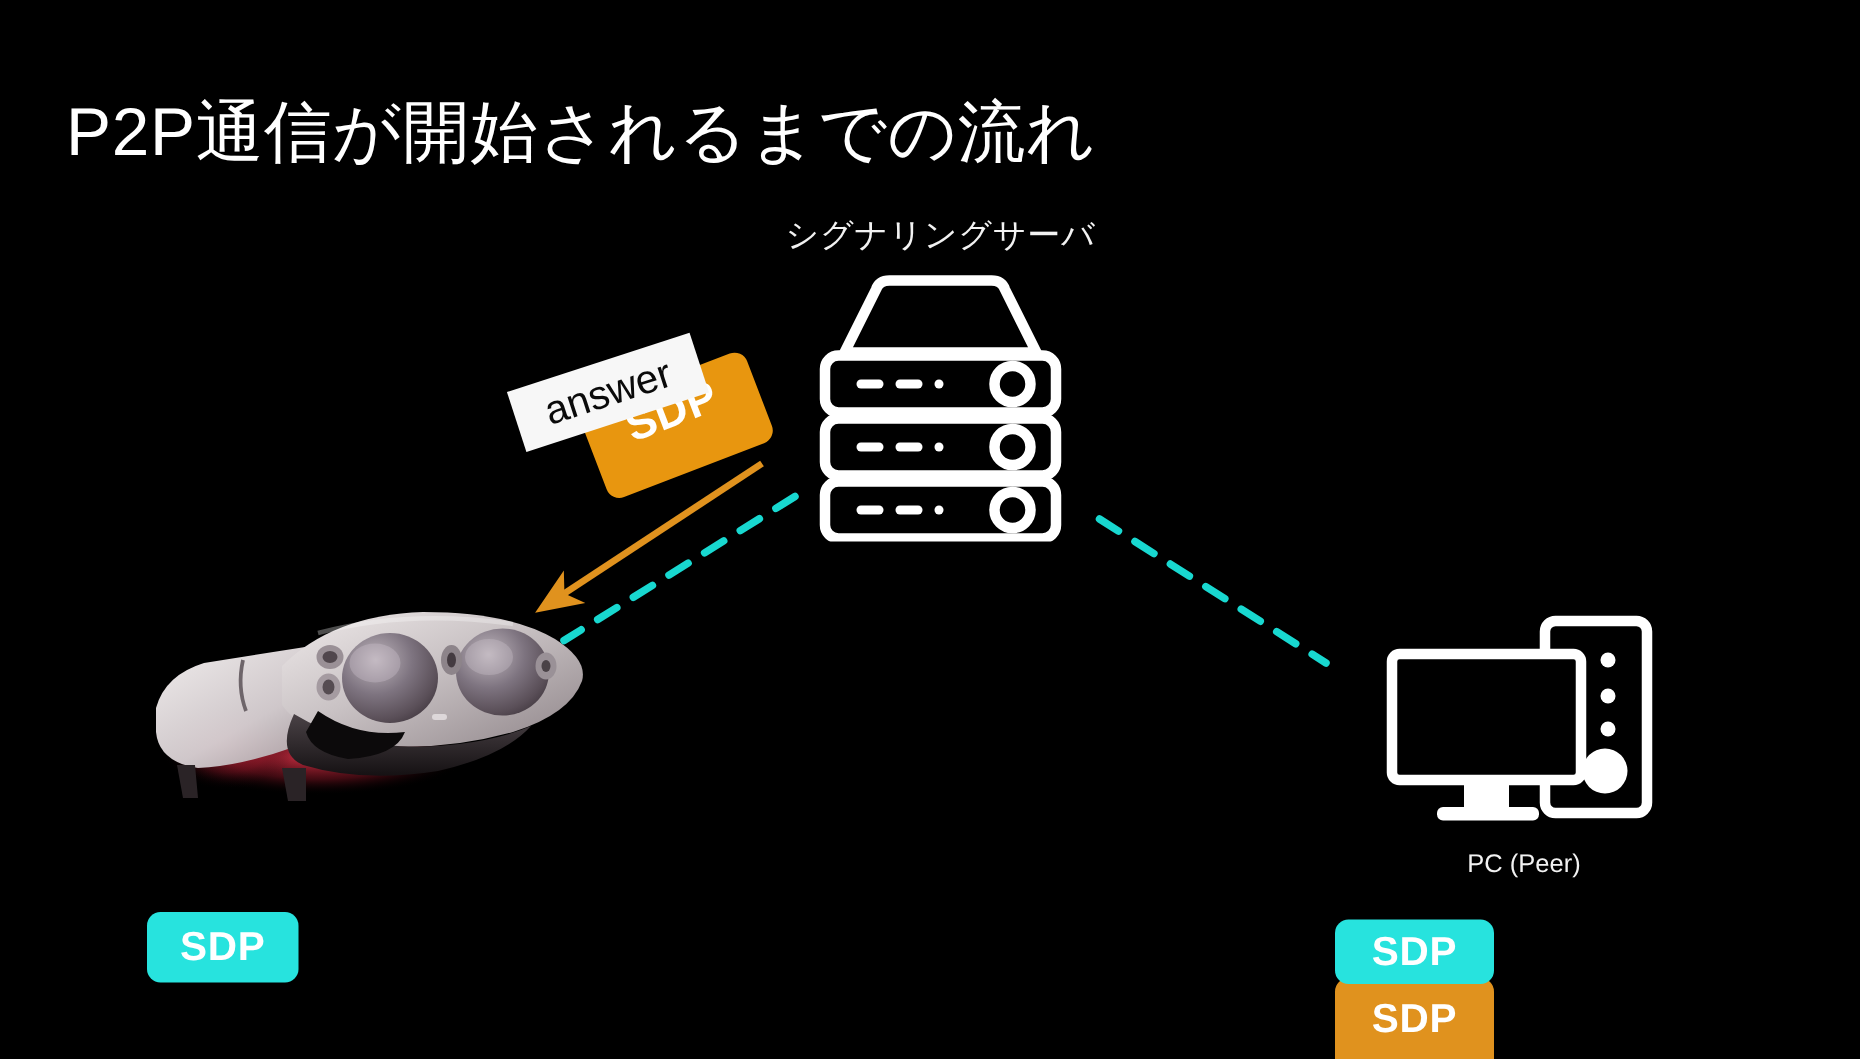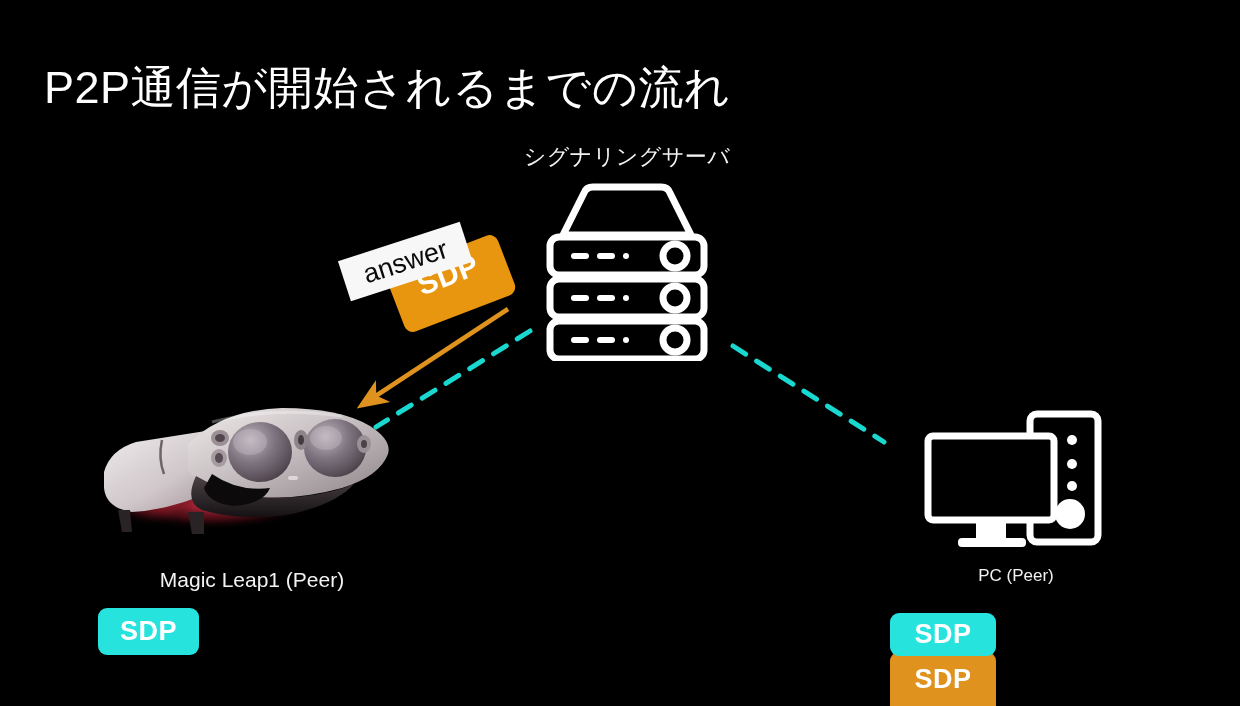--- a/index.html
+++ b/index.html
@@ -304,21 +304,20 @@
     <line x1="508" y1="309" x2="362" y2="405" stroke="#e0921e" stroke-width="4.5" marker-end="url(#arrowOrange)"></line>
   </svg>
 
   <div id="answer-card">
     <div class="orange-box"></div>
     <div class="orange-text">SDP</div>
     <div class="white-box"></div>
     <div class="white-text">answer</div>
   </div>
 
-  <div class="node-label" id="ml-label">Magic Leap1 (Peer)</div>
 
   <div class="sdp-badge sdp-cyan" id="ml-sdp">SDP</div>
 
   <div class="node-label" id="pc-label">PC (Peer)</div>
 
   <div class="sdp-badge sdp-orange" id="pc-sdp-orange">SDP</div>
 
   <div class="sdp-badge sdp-cyan" id="pc-sdp-cyan">SDP</div>
 
 </div>

